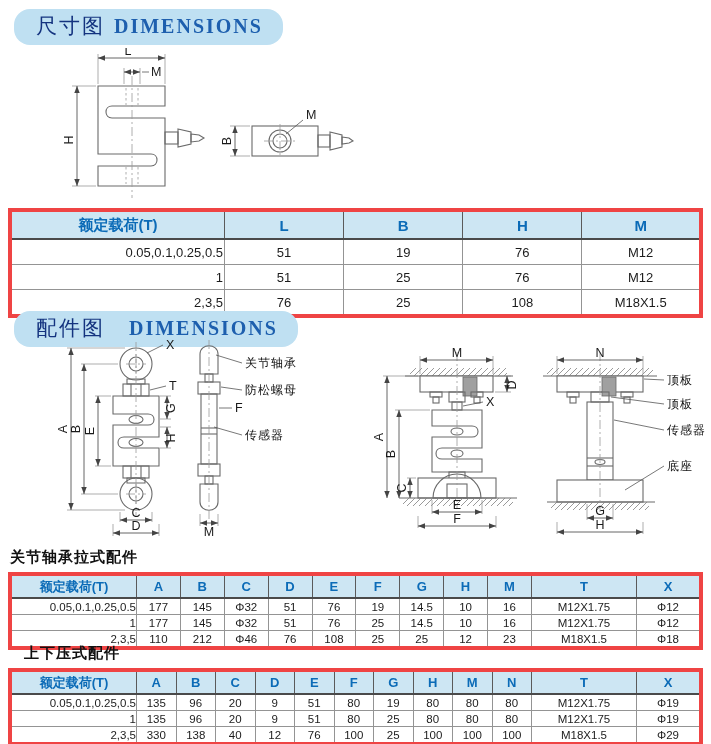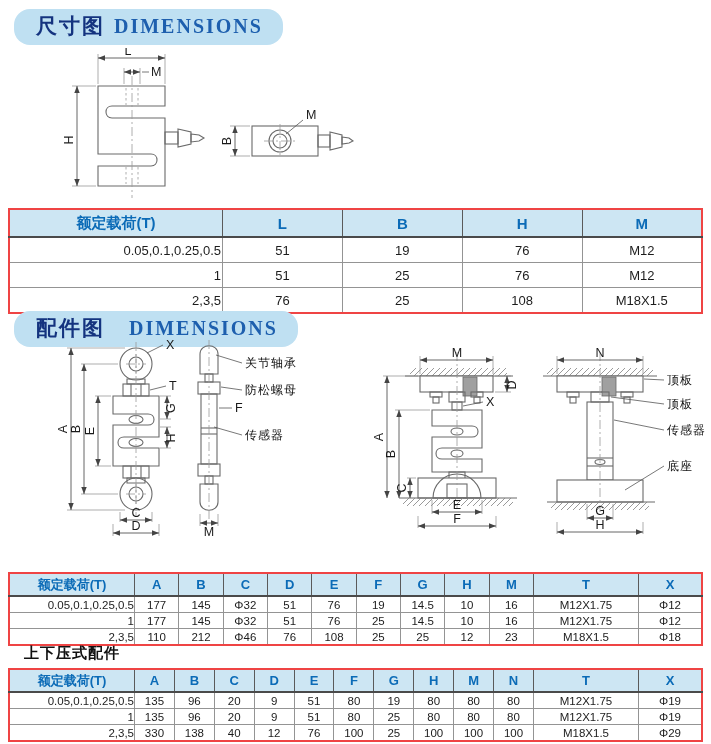--- a/index.html
+++ b/index.html
@@ -1,25 +1,25 @@
 <!DOCTYPE html>
 <html><head>
 <meta charset="utf-8">
 <style>
   html,body{margin:0;padding:0;background:#fff;}
   .page{position:relative;width:711px;height:744px;background:#ffffff;overflow:hidden;
         font-family:"Liberation Sans",sans-serif;}
   
   .pill{position:absolute;display:inline-flex;align-items:baseline;gap:9px;
         background:#bfe0f2;border-radius:16px;padding:3px 20px 5px 22px;}
-  .pill-cn{font-size:21px;font-weight:bold;color:#14337f;letter-spacing:2px;}
+  .pill-cn{font-size:21px;font-weight:normal;color:#14337f;letter-spacing:2px;}
   .pill-en{font-size:20px;color:#1d5fae;letter-spacing:2px;font-family:"Liberation Serif",serif;font-weight:bold;}
   
   .dtable{position:absolute;border-collapse:collapse;table-layout:fixed;width:695px;
-          border:2px solid #ef4444;background:#0ea5e9;}
+          border:4px solid #ef4444;background:#0ea5e9;}
   .dtable th{background:#cde6f3;color:#0b6bb7;font-weight:bold;border:1px solid #5a5a5a;
              border-bottom:2px solid #4a4a4a;text-align:center;}
   .dtable td{border:1px solid #949494;color:#1c1c1c;text-align:center;background:#fff;}
   .dtable td.first-col{text-align:right;}
   .t1 th{font-size:15px;height:24px;}
   .t1 td{font-size:13px;height:22px;}
   .t1 th:first-child{width:210px;}
   .t1 td.first-col{padding-left:22px;}
   .t2 th{font-size:13px;height:19px;}
   .t2 td{font-size:11.5px;height:13px;padding:1px 0;}
@@ -348,20 +348,21 @@
       <text class="ctx" x="612" y="44">顶板</text>
       <line class="ldr" x1="609" y1="64" x2="556" y2="57"></line>
       <text class="ctx" x="612" y="68">顶板</text>
       <line class="ldr" x1="609" y1="90" x2="559" y2="80"></line>
       <text class="ctx" x="612" y="94">传感器</text>
       <line class="ldr" x1="609" y1="126" x2="570" y2="150"></line>
       <text class="ctx" x="612" y="130">底座</text>
     </g>
   </svg>
 
+  <div class="sec-label" style="left:10px;top:548px;">关节轴承拉式配件</div>
   <table class="dtable t2" style="left:8px;top:572px;">
     <thead>
         <tr>
           <th>额定载荷(T)</th>
           <th>A</th>
           <th>B</th>
           <th>C</th>
           <th>D</th>
           <th>E</th>
           <th>F</th>

